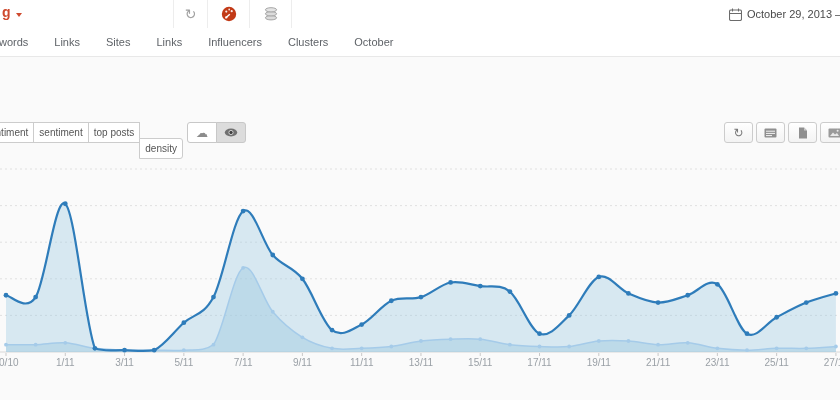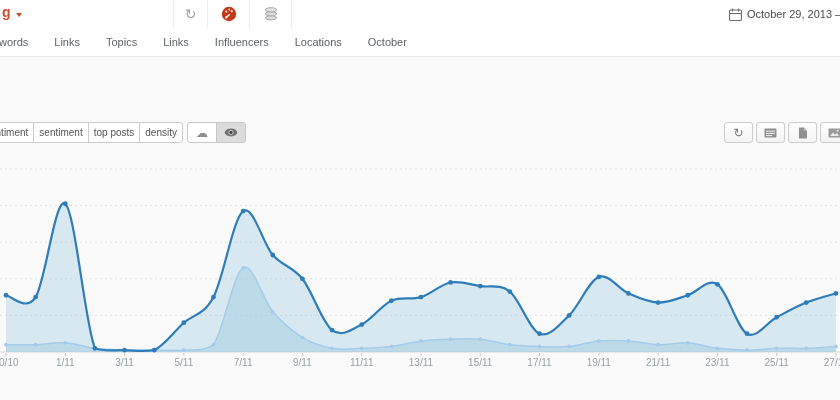--- a/index.html
+++ b/index.html
@@ -21,21 +21,21 @@
   .date-text{font-size:11px;color:#4a4a4a;white-space:nowrap;}
   
   .tabbar{position:absolute;top:28px;left:0;width:840px;height:28px;background:#fff;border-bottom:1px solid #e8e8e8;display:flex;align-items:center;}
   .tabnav{display:flex;margin-left:-33px;}
   .tab{padding:0 13px;font-size:11px;color:#5f6368;white-space:nowrap;cursor:pointer;}
   
   .seg-group{position:absolute;left:-20px;top:122px;display:flex;}
   .seg-btn{height:21px;line-height:19px;padding:0 5px;font-size:10px;color:#555;background:#fff;
     border:1px solid #ccc;margin-left:-1px;box-sizing:border-box;white-space:nowrap;cursor:pointer;}
   .seg-btn:first-child{border-radius:3px 0 0 3px;}
-  .seg-btn:last-child{border-radius:0 3px 3px 0;}
+  .seg-btn:last-child{border-radius:0 3px 3px 0;margin-top:16px;}
   .view-toggle{position:absolute;left:187px;top:122px;display:flex;}
   .vt-btn{width:30px;height:21px;box-sizing:border-box;border:1px solid #c8c8c8;background:#fff;
     display:flex;align-items:center;justify-content:center;cursor:pointer;}
   .vt-btn.first{border-radius:3px 0 0 3px;}
   .vt-btn.active{background:#dcdcdc;margin-left:-1px;border-radius:0 3px 3px 0;}
   .cloud-glyph{font-size:12px;color:#8c8c8c;line-height:1;}
   .right-icons{position:absolute;left:724px;top:122px;display:flex;gap:3px;}
   .icon-btn{width:29px;height:21px;box-sizing:border-box;border:1px solid #ccc;border-radius:3px;
     background:linear-gradient(#ffffff,#f3f3f3);display:flex;align-items:center;justify-content:center;cursor:pointer;}
   .icon-btn .refresh-glyph{font-size:12px;color:#777;}
@@ -86,24 +86,24 @@
       <line x1="1" y1="5.5" x2="12" y2="5.5" stroke="#6b6b6b" stroke-width="1"></line>
     </svg>
     <span class="date-text">October 29, 2013 — N</span>
   </div>
 </div>
 
 <div class="tabbar">
   <div class="tabnav">
     <span class="tab">Keywords</span>
     <span class="tab">Links</span>
-    <span class="tab">Topics</span>
+    <span class="tab">Sites</span>
     <span class="tab">Links</span>
     <span class="tab">Influencers</span>
-    <span class="tab">Locations</span>
+    <span class="tab">Clusters</span>
     <span class="tab">October</span>
   </div>
 </div>
 
 <div class="seg-group">
   <button class="seg-btn">sentiment</button>
   <button class="seg-btn">sentiment</button>
   <button class="seg-btn">top posts</button>
   <button class="seg-btn">density</button>
 </div>

